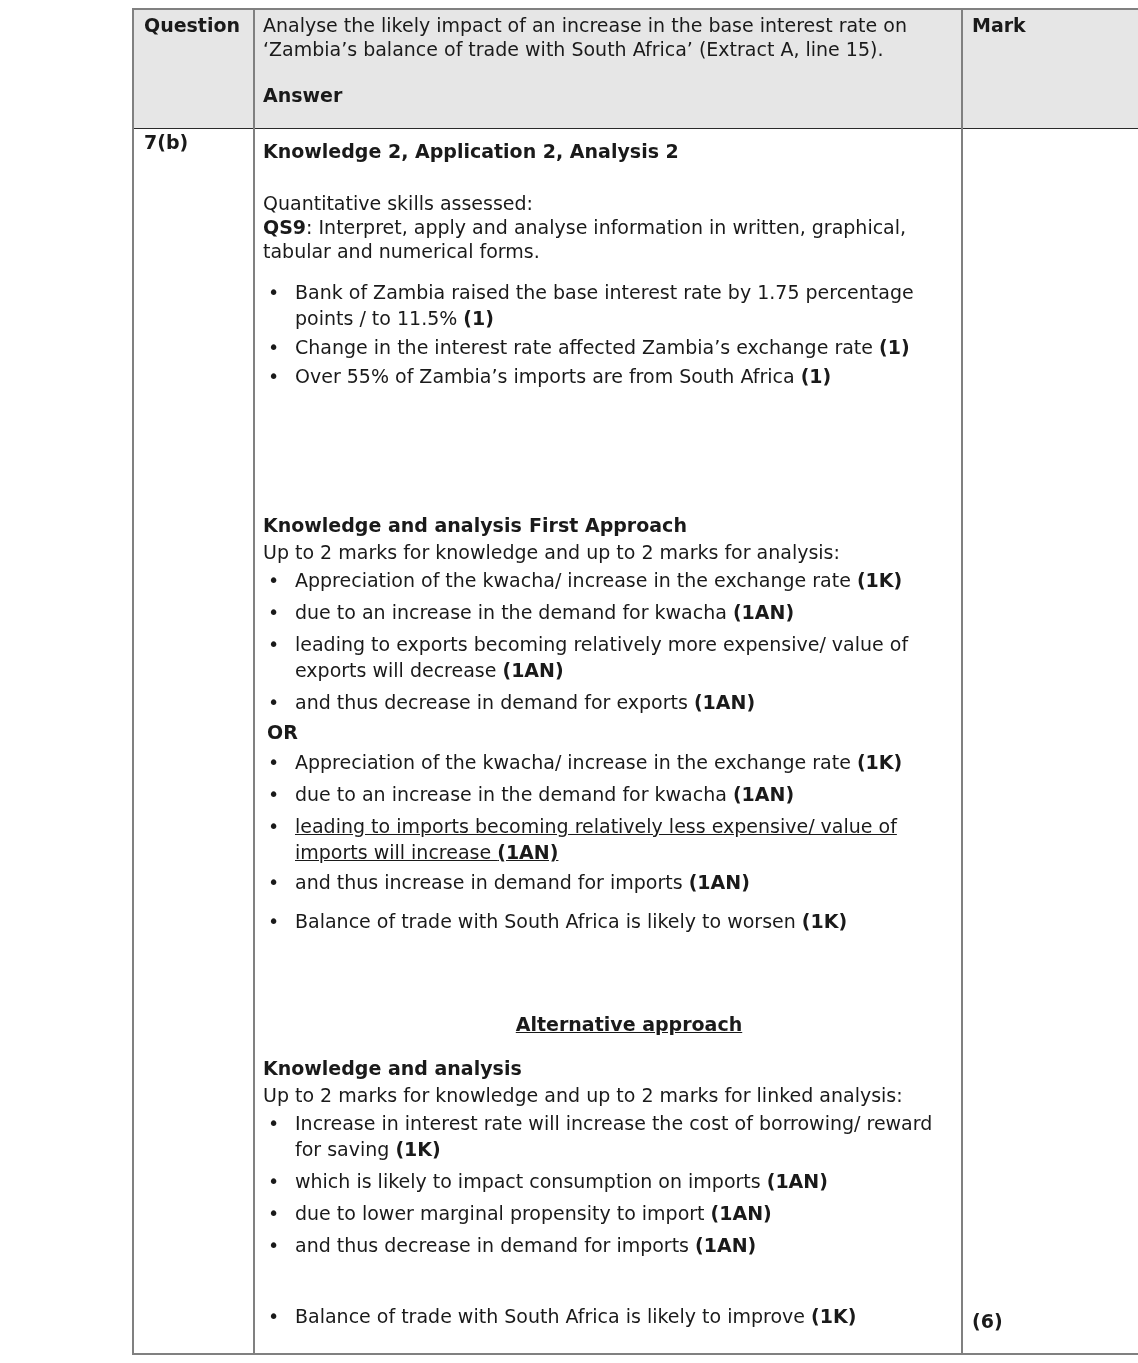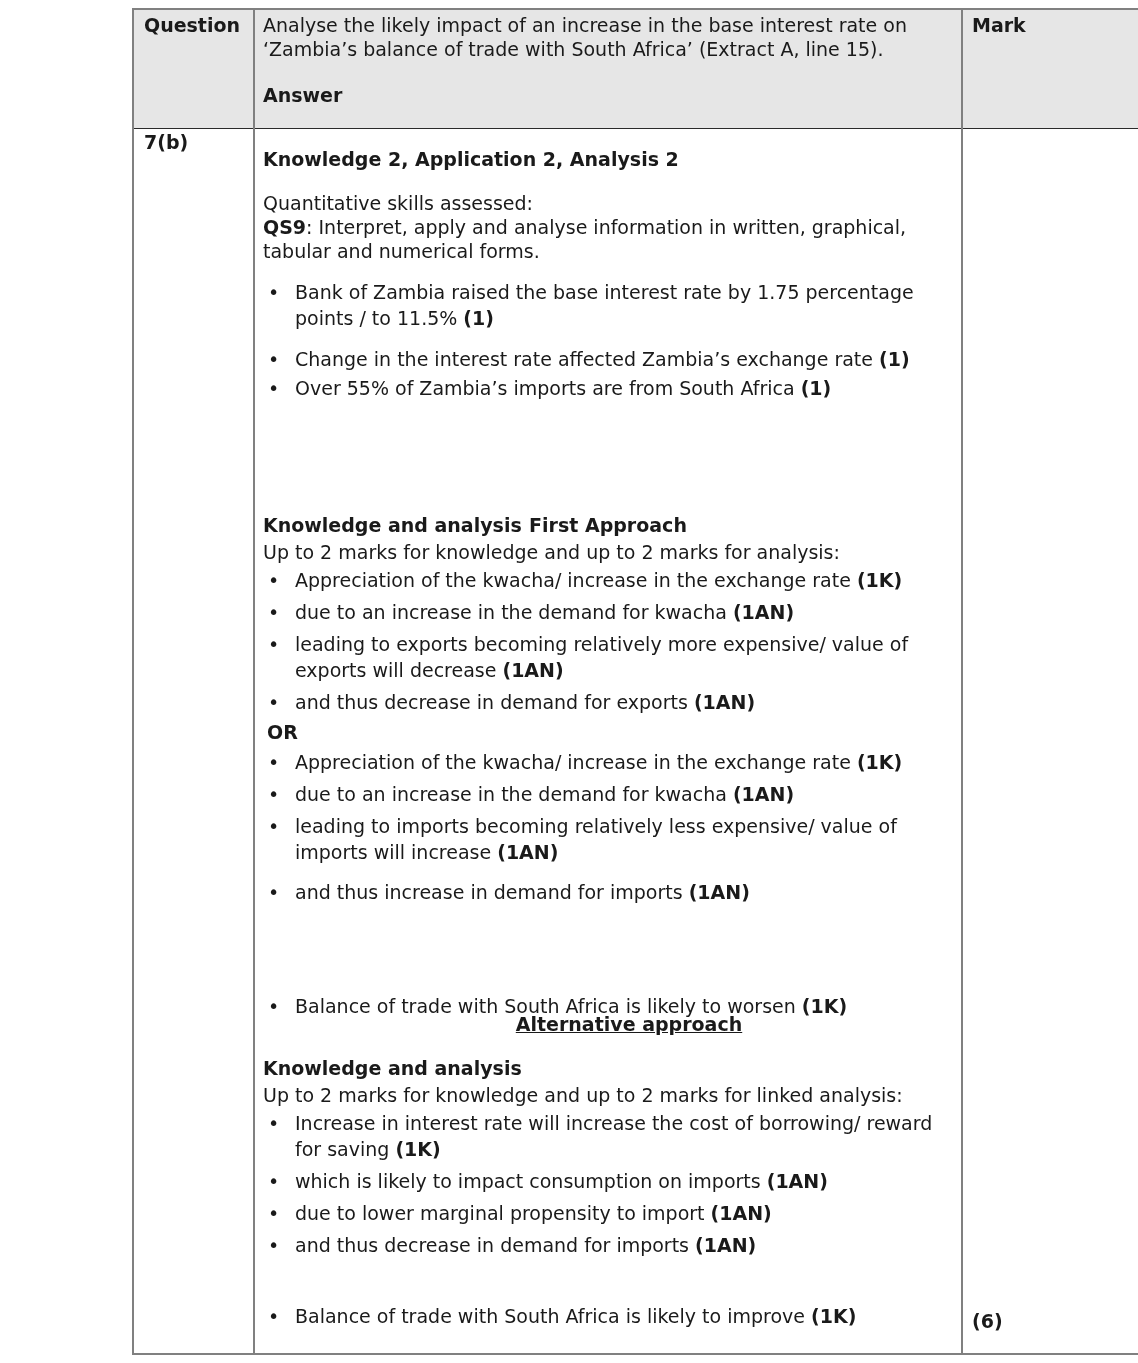--- a/index.html
+++ b/index.html
@@ -39,31 +39,31 @@
 
   <div class="cell-text b hq">Question</div>
   <div class="cell-text hquestion">Analyse the likely impact of an increase in the base interest rate on ‘Zambia’s balance of trade with South Africa’ (Extract A, line 15).</div>
   <div class="cell-text b hanswer">Answer</div>
   <div class="cell-text b hmark">Mark</div>
 
   <div class="cell-text b qnum">7(b)</div>
   <div class="cell-text b markval">(6)</div>
 
   <div class="content">
-    <div class="blk" style="top:11px;">
+    <div class="blk" style="top:3px;">
       <p class="b">Knowledge 2, Application 2, Analysis 2</p>
     </div>
     <div class="blk" style="top:55px;">
       <p>Quantitative skills assessed:</p>
       <p><span class="b">QS9</span><span>: Interpret, apply and analyse information in written, graphical, tabular and numerical forms.</span></p>
     </div>
 
     <div class="blk" style="top:143px;">
       <ul class="ul">
-        <li style="margin-bottom:15px;"><span>Bank of Zambia raised the base interest rate by 1.75 percentage points / to 11.5% </span><span class="b">(1)</span></li>
+        <li style="margin-bottom:3px;"><span>Bank of Zambia raised the base interest rate by 1.75 percentage points / to 11.5% </span><span class="b">(1)</span></li>
         <li style="margin-bottom:3px;"><span>Change in the interest rate affected Zambia’s exchange rate </span><span class="b">(1)</span></li>
         <li><span>Over 55% of Zambia’s imports are from South Africa </span><span class="b">(1)</span></li>
       </ul>
     </div>
 
     <div class="blk center b" style="top:336px;margin-top:41px;">
       <p>First Approach</p>
     </div>
 
     <div class="blk" style="top:377px;">
@@ -72,26 +72,26 @@
       <ul class="ul">
         <li style="margin-bottom:6px;"><span>Appreciation of the kwacha/ increase in the exchange rate </span><span class="b">(1K)</span></li>
         <li style="margin-bottom:6px;"><span>due to an increase in the demand for kwacha </span><span class="b">(1AN)</span></li>
         <li style="margin-bottom:6px;"><span>leading to exports becoming relatively more expensive/ value of exports will decrease </span><span class="b">(1AN)</span></li>
         <li><span>and thus decrease in demand for exports </span><span class="b">(1AN)</span></li>
       </ul>
       <p class="b" style="padding-left:4px; line-height:34px;">OR</p>
       <ul class="ul">
         <li style="margin-bottom:6px;"><span>Appreciation of the kwacha/ increase in the exchange rate </span><span class="b">(1K)</span></li>
         <li style="margin-bottom:6px;"><span>due to an increase in the demand for kwacha </span><span class="b">(1AN)</span></li>
-        <li style="margin-bottom:14px;"><span>leading to imports becoming relatively less expensive/ value of imports will increase </span><span class="b">(1AN)</span></li>
+        <li style="margin-bottom:4px;text-decoration:underline;"><span>leading to imports becoming relatively less expensive/ value of imports will increase </span><span class="b">(1AN)</span></li>
         <li><span>and thus increase in demand for imports </span><span class="b">(1AN)</span></li>
       </ul>
     </div>
 
-    <div class="blk" style="top:857px;">
+    <div class="blk" style="top:772px;">
       <ul class="ul">
         <li><span>Balance of trade with South Africa is likely to worsen </span><span class="b">(1K)</span></li>
       </ul>
     </div>
 
     <div class="blk center b" style="top:876px; padding-left:42px; box-sizing:border-box;">
       <p class="u">Alternative approach</p>
     </div>
 
     <div class="blk" style="top:920px;">

